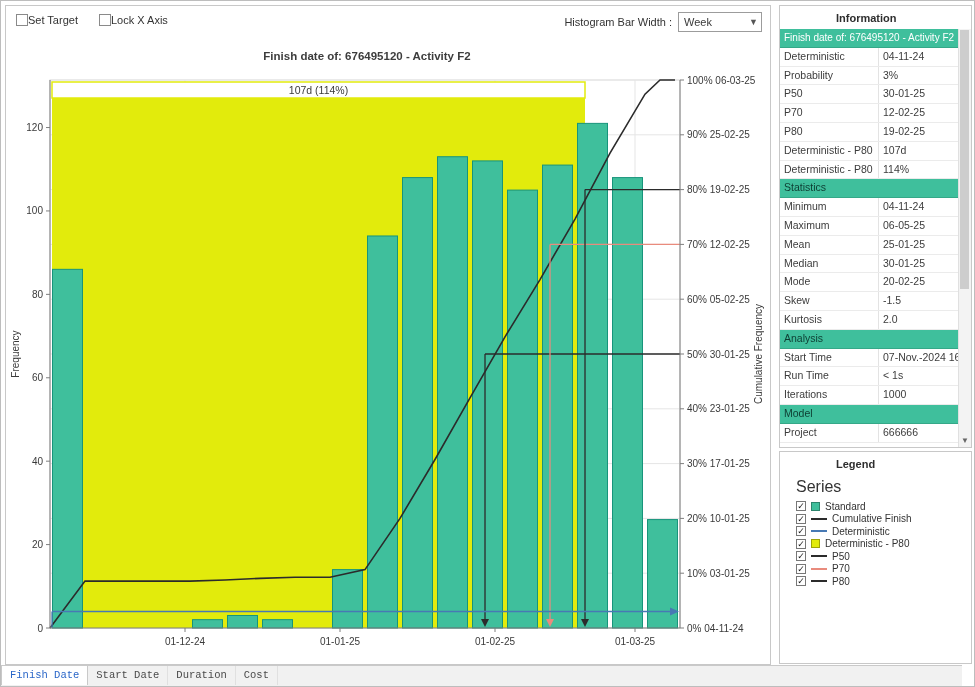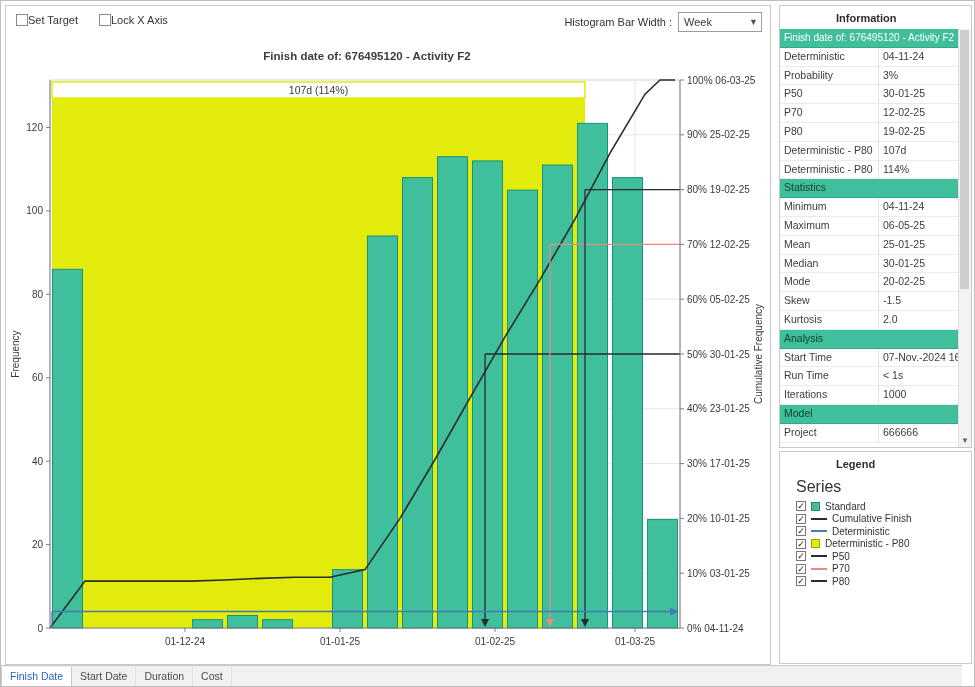--- a/index.html
+++ b/index.html
@@ -41,21 +41,21 @@
   .legend-panel{position:absolute;left:778px;top:450px;width:193px;height:213px;box-sizing:border-box;border:1px solid #c8c8c8;background:#fff;}
   .series-label{font-size:16px;color:#333;margin:4px 0 4px 16px;}
   .legend-items{margin-left:16px;}
   .legend-item{display:flex;align-items:center;height:12.5px;gap:5px;}
   .lcheck{width:10px;height:10px;box-sizing:border-box;border:1px solid #777;background:#fff;font-size:9px;line-height:9px;text-align:center;color:#222;}
   .swatch.box{width:9px;height:9px;display:inline-block;border:1px solid rgba(0,0,0,0.3);box-sizing:border-box;}
   .swatch.line{width:16px;height:2px;display:inline-block;}
   .llabel{font-size:10px;color:#333;}
 
   
-  .tab-bar{position:absolute;left:0;right:12px;bottom:0;height:20px;background:#f1f1f1;border-top:1px solid #c9c9c9;display:flex;align-items:flex-end;}
+  .tab-bar{position:absolute;left:0;right:12px;bottom:0;height:20px;background:#f1f1f1;border-top:1px solid #c9c9c9;display:flex;align-items:flex-start;font-family:Liberation Mono, monospace;}
   .tab{padding:0 8px;font-size:10.5px;line-height:19px;color:#4a4a4a;border-right:1px solid #e0e0e0;}
   .tab.active{background:#ffffff;color:#2a66c8;border-right:1px solid #c9c9c9;border-left:1px solid #c9c9c9;}
 </style>
 </head>
 <body>
 
 <div class="window">
 
   <div class="chart-panel">
     <div class="toolbar">

